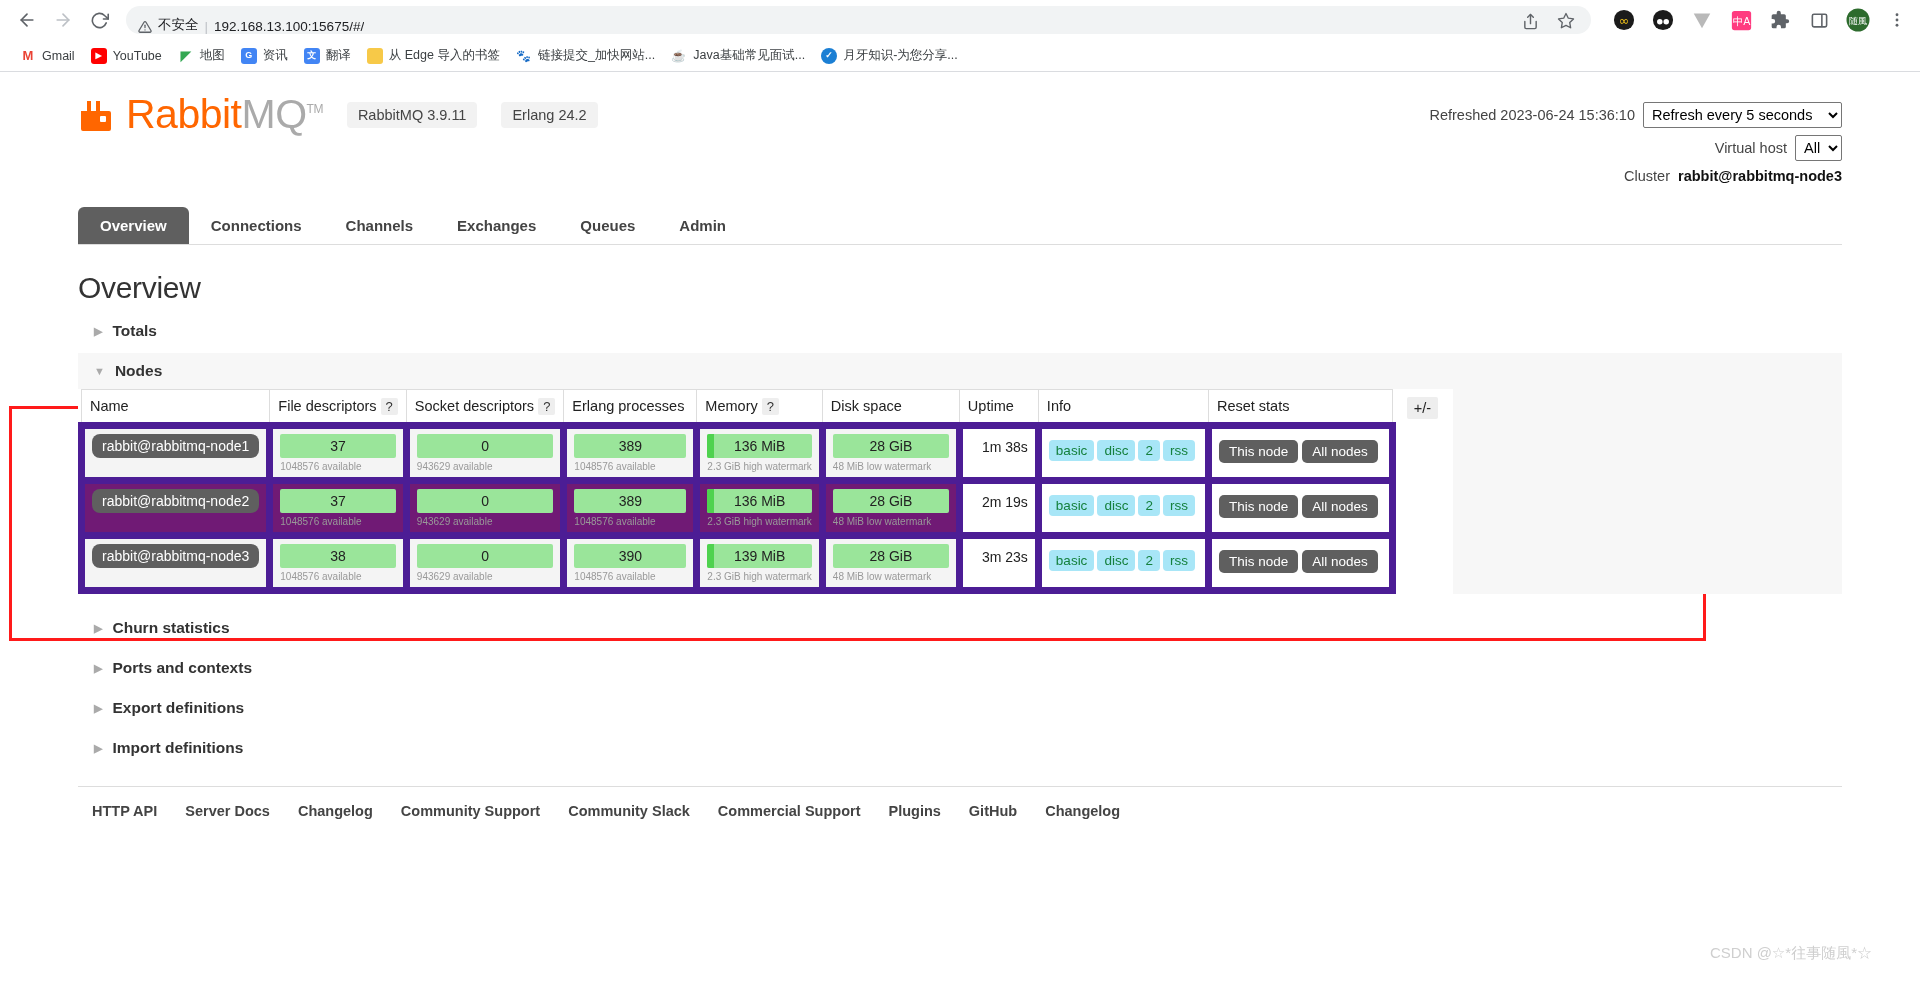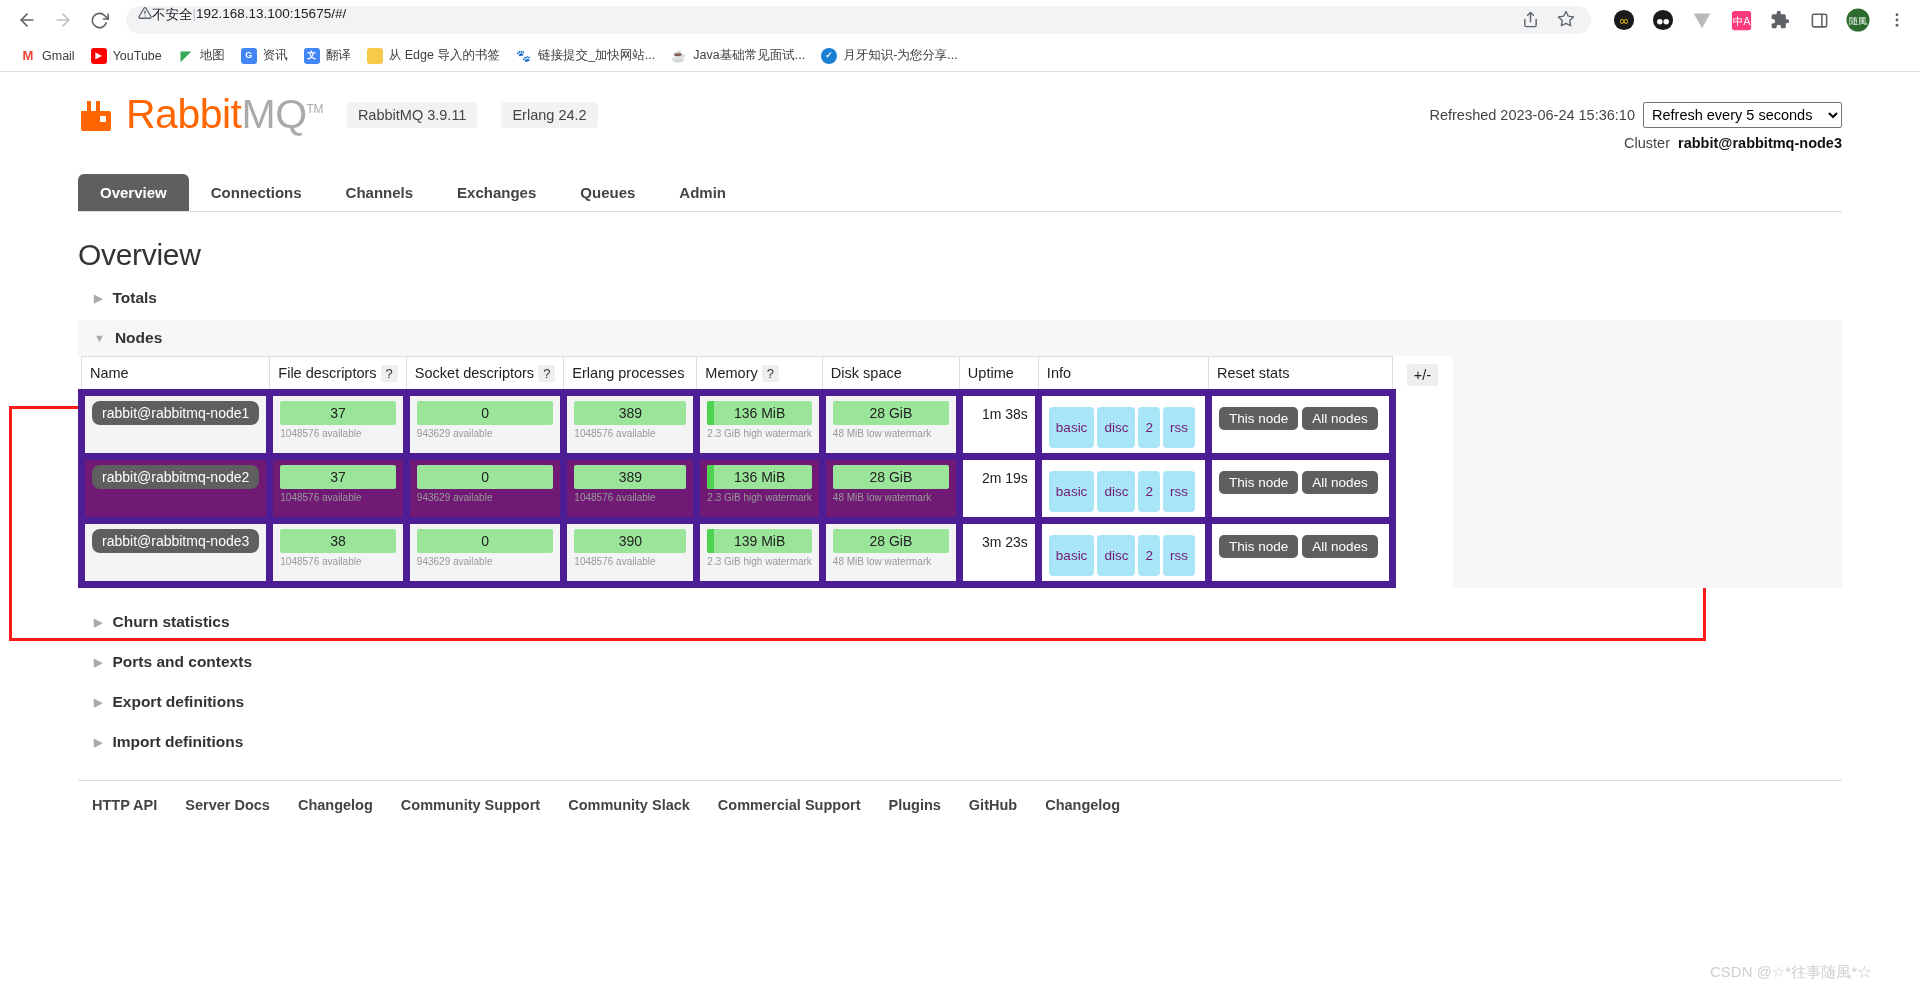--- a/index.html
+++ b/index.html
@@ -27,26 +27,26 @@
     color: #5f6368;
     flex: 0 0 auto;
   }
   .nav-btn svg { display:block; }
   .omnibox {
     flex: 1 1 auto;
     height: 28px;
     background: #f1f3f4;
     border-radius: 14px;
     display: flex;
-    align-items: flex-start;
+    align-items: flex-end;
     padding: 0 12px;
     margin: 0 8px;
     font-size: 13.5px;
     color: #202124;
-    gap: 0;
+    gap: 6px;
     min-width: 0;
   }
   .omnibox .warn-icon { color:#5f6368; font-size: 13px; display:flex; align-items:center; }
   .omnibox .insecure { color: #202124; font-size: 13.5px; white-space: nowrap; }
   .omnibox .sep { color: #bdc1c6; font-weight: 300; }
   .omnibox .url { color: #202124; font-size: 13.5px; white-space: nowrap; overflow:hidden; }
   .omnibox-right { margin-left:auto; display:flex; align-items:center; gap:10px; }
   .tb-icon {
     width: 26px; height: 26px;
     display: flex; align-items: center; justify-content: center;
@@ -202,22 +202,22 @@
     position:absolute; left:0; top:0; bottom:0; width:7px;
     background:#4fd24f; border-radius:2px 0 0 2px;
   }
   .sub {
     color:#999; font-size: 10px;
     padding-top: 3px; white-space: nowrap;
   }
   .uptime { color:#222; font-size:14px; text-align:right; padding-top:5px; }
   .info-cell { white-space: nowrap; padding-top: 6px; }
   .chip {
-    display:inline-block; background:#a8e6f7; color:#701a75;
-    padding: 13px 7px; border-radius: 4px; font-size: 13.5px; margin-right: 3px;
+    display:inline-block; background:#a8e6f7; color:#15803d;
+    padding: 3px 7px; border-radius: 4px; font-size: 13.5px; margin-right: 3px;
   }
   .reset-cell { white-space: nowrap; padding-top: 6px; }
   .gray-btn {
     display:inline-block; background:#5f5f5f; color:#fff;
     padding: 4px 10px; border-radius: 5px; font-size: 13.5px; margin-right: 4px;
   }
   .plusminus {
     display:inline-block; background:#eee; color:#222;
     padding: 3px 7px; font-size: 14.5px; border-radius:2px;
   }
@@ -230,21 +230,21 @@
     display:flex; gap: 28px; align-items:center;
     border-top: 1px solid #ddd;
     margin-top: 18px;
     padding: 16px 0 0 14px;
     font-size: 14.5px;
     font-weight: bold;
     color:#444;
   }
 
   .csdn-watermark {
-    position:absolute; right: 48px; bottom: 2px;
+    position:absolute; right: 48px; bottom: 21px;
     color:#cfcfcf; font-size: 15px;
     font-family:"Liberation Sans", sans-serif;
   }
 </style>
 </head>
 <body>
 
 <div class="browser-toolbar">
   <div class="nav-btn">
     <svg width="20" height="20" viewBox="0 0 24 24" fill="none" stroke="#5f6368" stroke-width="2" stroke-linecap="round" stroke-linejoin="round">
@@ -400,20 +400,24 @@
           <span class="logo-rabbit">Rabbit</span><span class="logo-mq">MQ</span><span class="logo-tm">TM</span>
         </span>
         <span class="version-pill">RabbitMQ 3.9.11</span>
         <span class="version-pill">Erlang 24.2</span>
       </div>
 
       <div class="hdr-right">
         <div class="hdr-row">
           <span class="hdr-label">Refreshed 2023-06-24 15:36:10</span>
           <select class="mq-select" id="refresh-select"><option value="Refresh every 5 seconds">Refresh every 5 seconds</option><option value="Refresh every 10 seconds">Refresh every 10 seconds</option><option value="Refresh every 30 seconds">Refresh every 30 seconds</option><option value="Refresh every 60 seconds">Refresh every 60 seconds</option><option value="Do not refresh">Do not refresh</option></select>
+        </div>
+        <div class="hdr-row">
+          <span class="hdr-label">Virtual host</span>
+          <select class="mq-select" id="vhost-select"><option value="All">All</option><option value="/">/</option></select>
         </div>
         <div class="hdr-row">
           <span class="hdr-label">Cluster</span>
           <span class="cluster-name">rabbit@rabbitmq-node3</span>
         </div>
       </div>
     </div>
 
     <div class="tabs">
       <div class="tab active">Overview</div>

